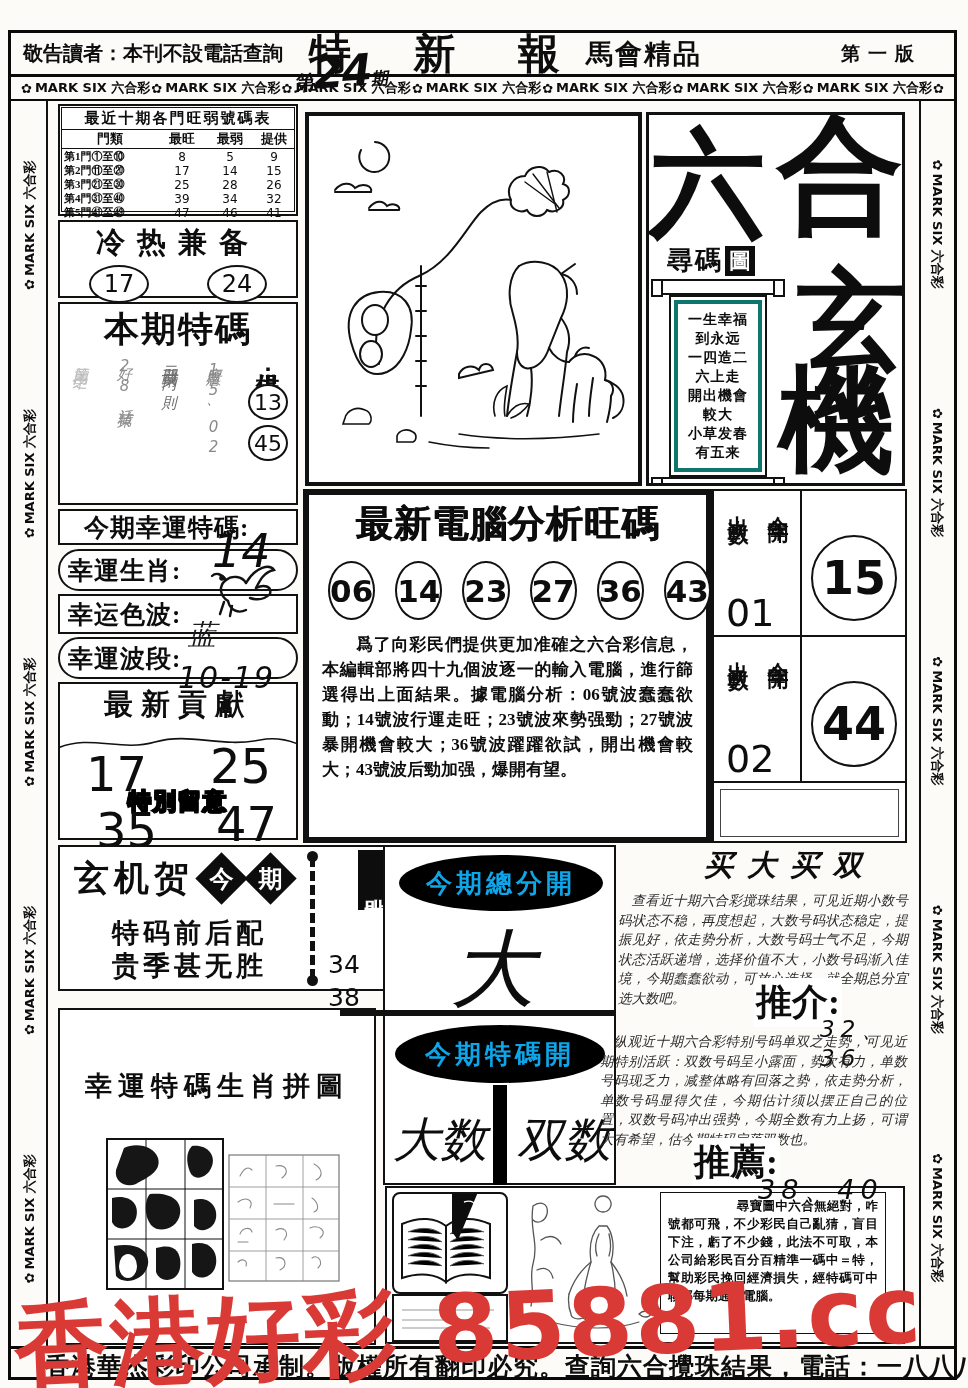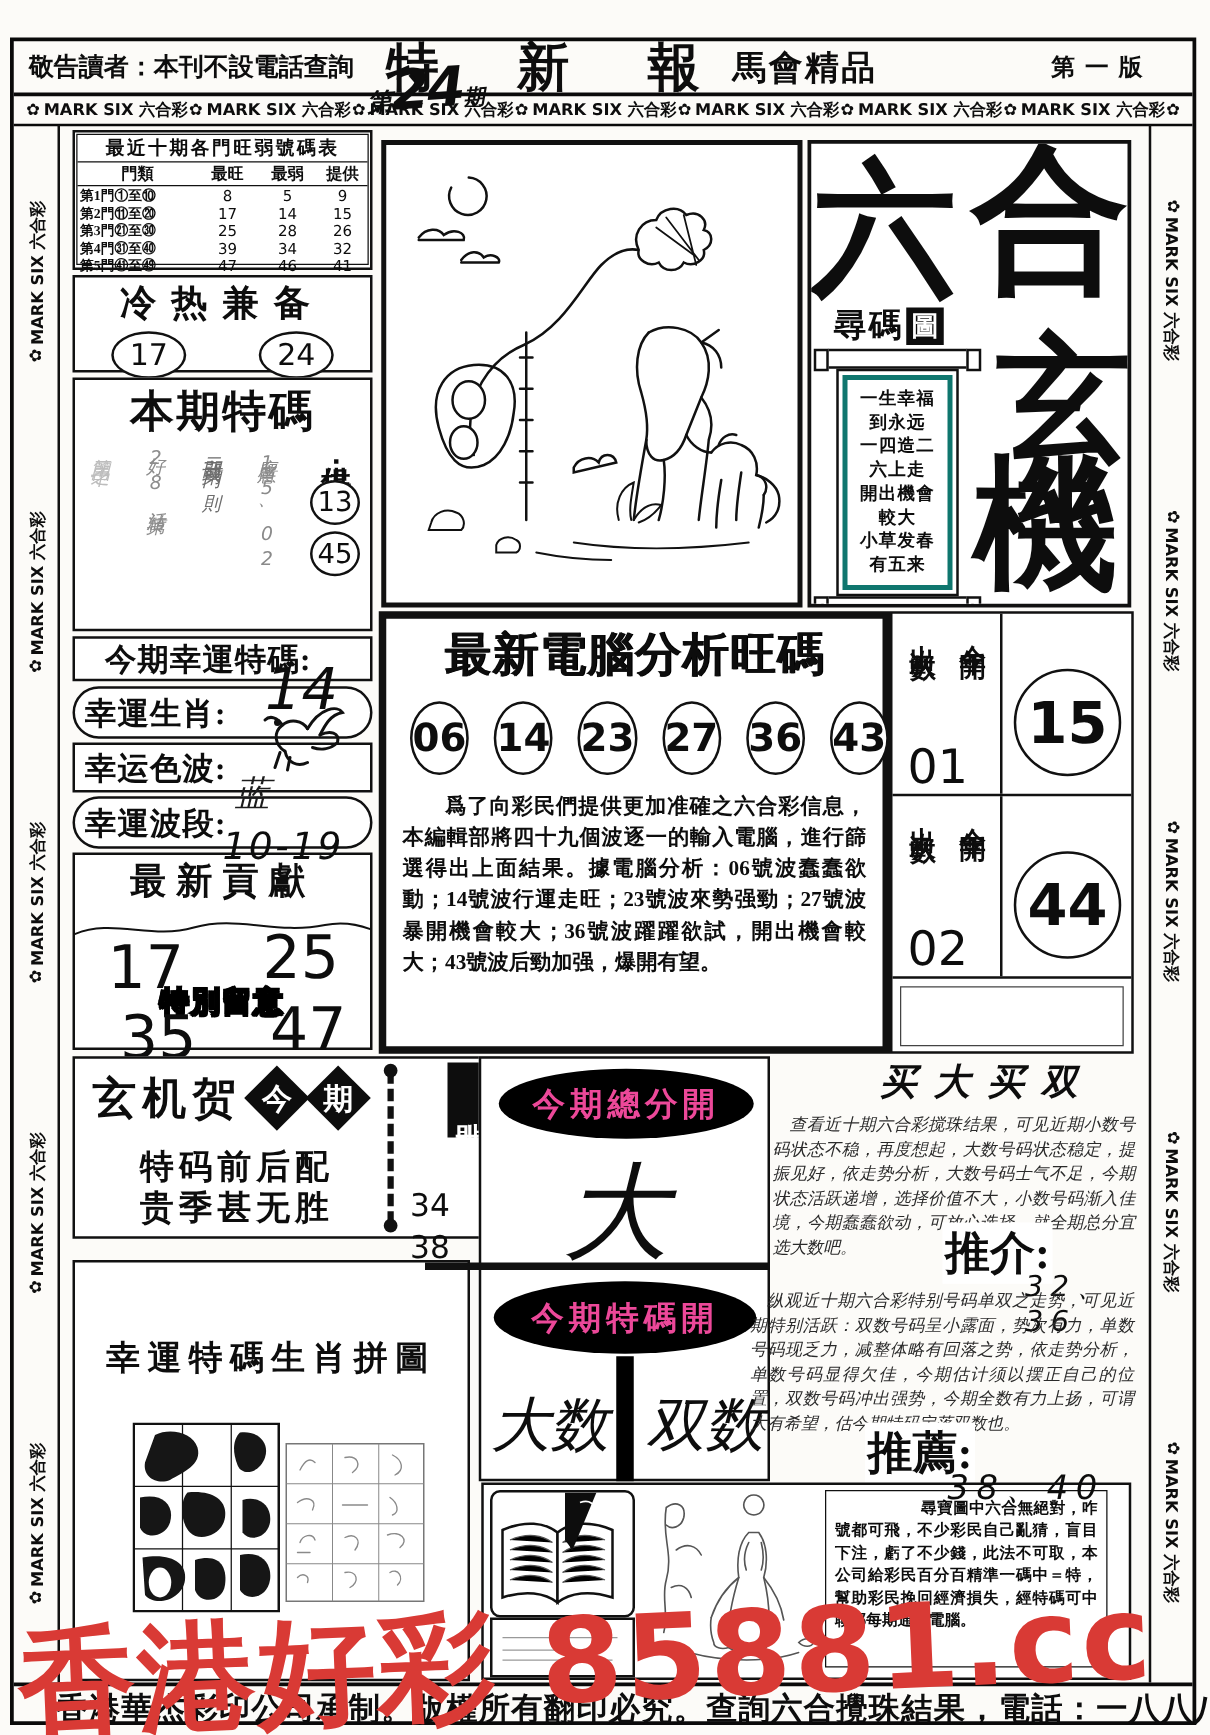--- a/index.html
+++ b/index.html
@@ -96,21 +96,21 @@
   #appear{left:712px;top:489px;width:195px;height:354px;border-width:2px;}
   .ap-cell{position:relative;height:144px;border-bottom:2px solid #111;}
   .ap-cell .labels{position:absolute;left:10px;top:8px;display:flex;gap:12px;height:90px;}
   .ap-cell .labels span{writing-mode:vertical-rl;text-orientation:upright;font:600 21px "Liberation Serif",serif;letter-spacing:4px;}
   .ap-cell .count{position:absolute;left:12px;top:100px;font:400 38px "DejaVu Sans",sans-serif;}
   .ap-cell .circle{position:absolute;right:8px;top:44px;width:86px;height:86px;font-size:46px;font-weight:700;}
   .ap-cell .div{position:absolute;left:86px;top:0;width:1.5px;height:100%;background:#111;}
   #appear .empty{margin:6px;height:46px;border:1.5px solid #444;}
   
   #open-box{left:383px;top:845px;width:233px;height:340px;}
-  .oval{background:#000;border-radius:50%;color:#ec4899;display:flex;align-items:center;justify-content:center;
+  .oval{background:#000;border-radius:50%;color:#0ea5e9;display:flex;align-items:center;justify-content:center;
         font:700 26px "Liberation Serif",serif;letter-spacing:4px;}
   #open-box .o1{position:absolute;left:14px;top:8px;width:204px;height:56px;}
   #open-box .big{position:absolute;left:66px;top:66px;font:italic 400 84px "DejaVu Sans",sans-serif;}
   #open-box .o2{position:absolute;left:10px;top:178px;width:210px;height:58px;}
   #open-box .vbar{position:absolute;left:108px;top:238px;width:14px;height:100px;background:#000;}
   #open-box .v1{position:absolute;left:8px;top:262px;font:italic 400 47px "DejaVu Sans",sans-serif;}
   #open-box .v2{position:absolute;left:132px;top:262px;font:italic 400 47px "DejaVu Sans",sans-serif;}
   
   #buy-big{left:618px;top:846px;width:290px;height:186px;position:absolute;}
   #buy-big .title{margin-left:86px;font:italic 700 29px "DejaVu Sans",sans-serif;letter-spacing:14px;white-space:nowrap;}

